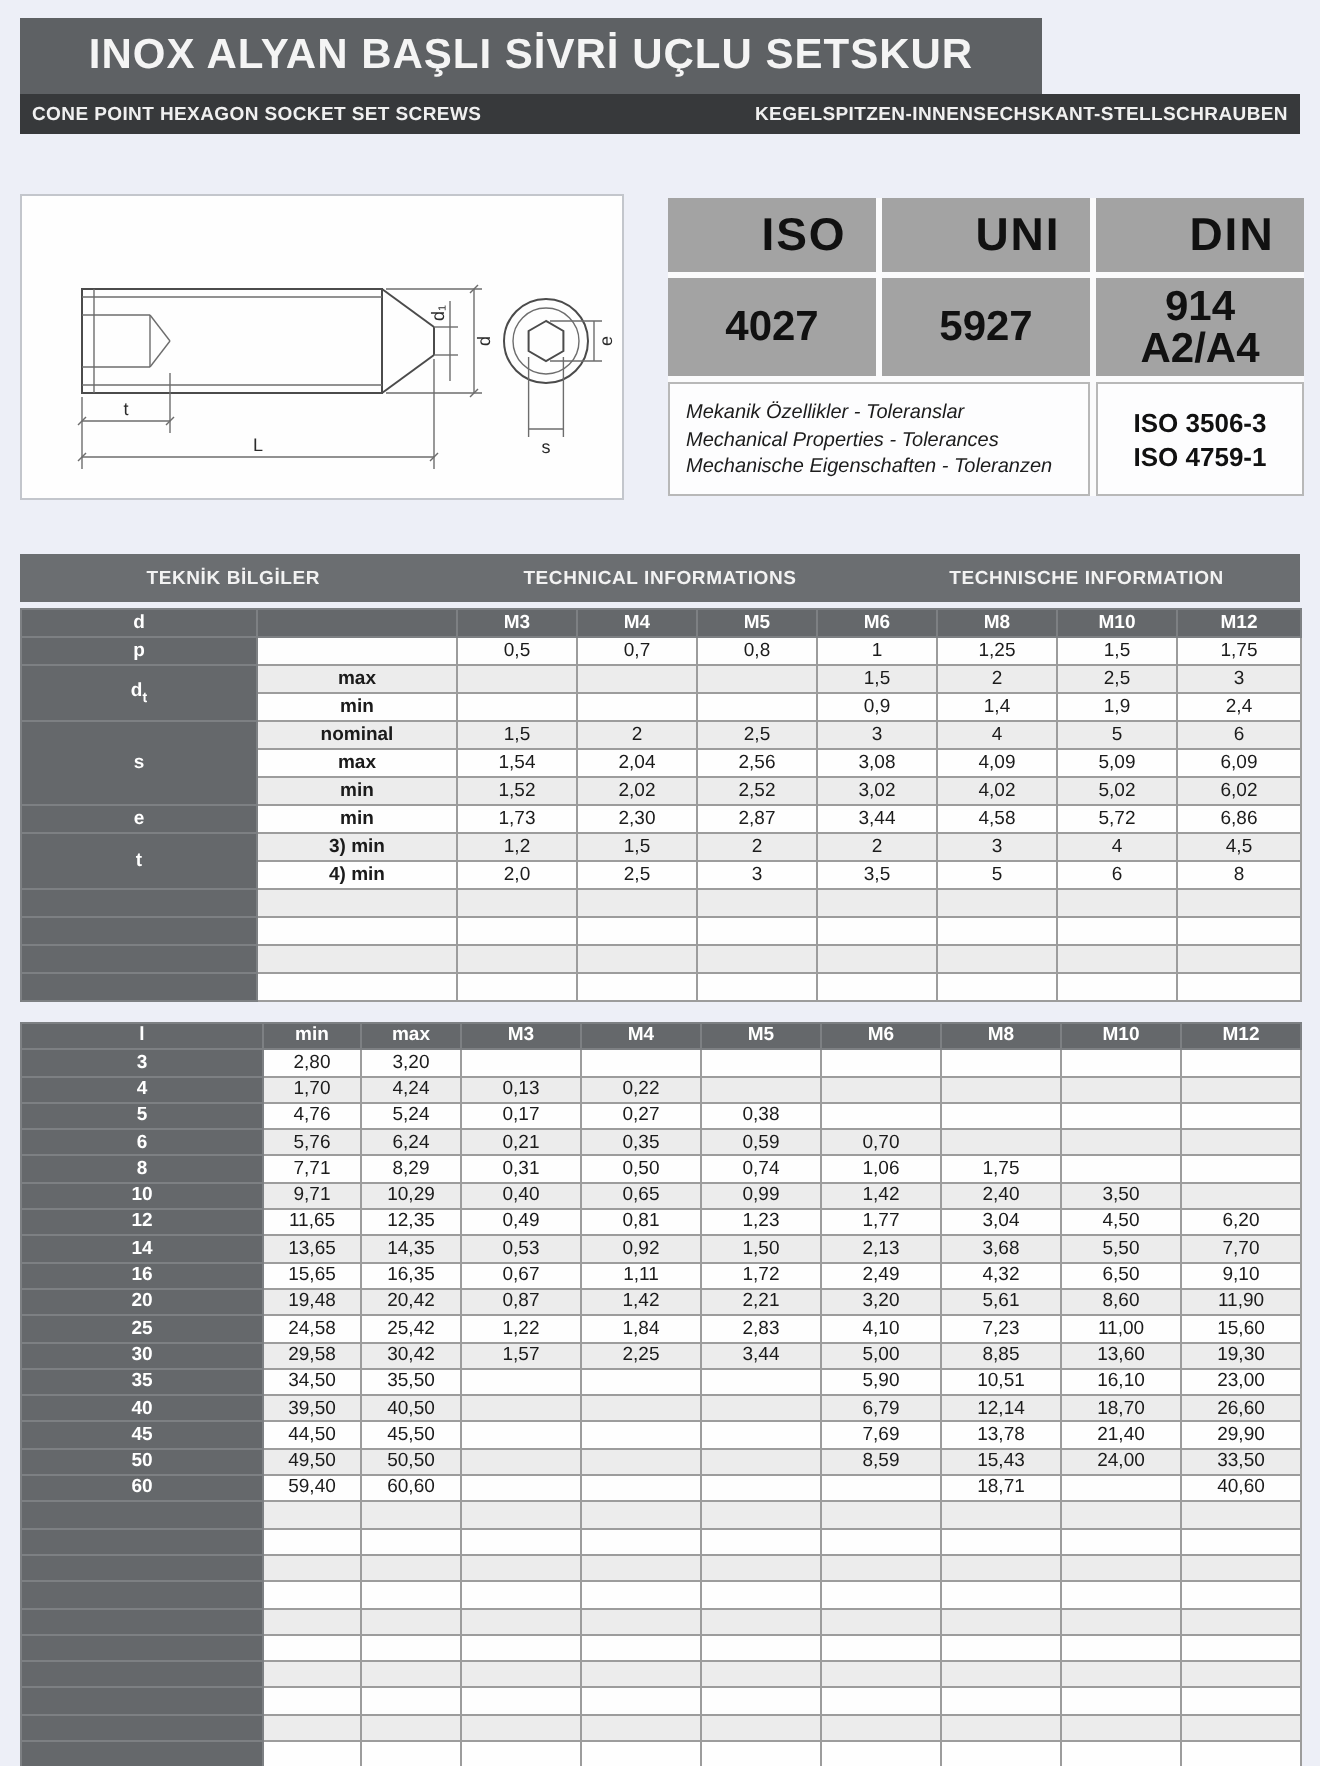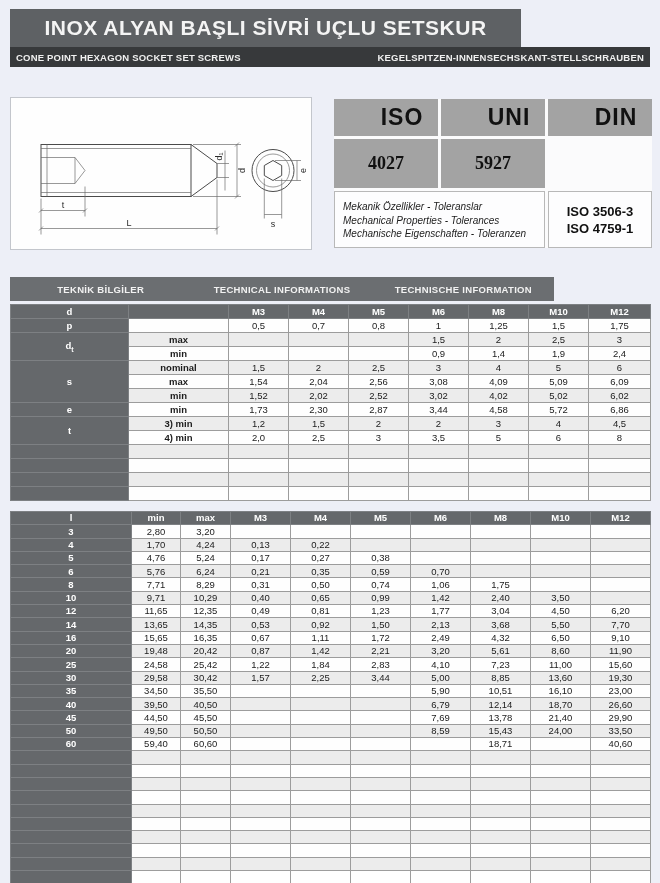--- a/index.html
+++ b/index.html
@@ -39,34 +39,34 @@
   #standards{
     position:absolute;left:334px;top:99px;width:318px;height:149px;
     background:#fbfbfc;display:grid;
     grid-template-columns:1fr 1fr 1fr;grid-template-rows:37px 49px auto;gap:3px;
   }
   .org,.code{
     background:#a3a3a3;color:#111;display:flex;align-items:center;justify-content:center;
     font-weight:bold;
   }
   .org{font-size:23px;letter-spacing:1px;padding-left:32px;}
-  .code{font-size:18px;line-height:21px;text-align:center;white-space:pre-line;font-family:Liberation Serif, serif;}
+  .code{font-size:21px;line-height:21px;text-align:center;white-space:pre-line;}
   .notes{
     grid-column:1/3;border:1px solid #b8b8b8;background:#fdfdfe;
     font-style:italic;font-size:10px;line-height:13.5px;color:#1c1c1c;
     padding:8px 4px 0 8px;box-sizing:border-box;
   }
   .refs{
     border:1px solid #b8b8b8;background:#fdfdfe;display:flex;flex-direction:column;
     align-items:center;justify-content:center;font-weight:bold;font-size:13px;line-height:17px;color:#111;
   }
 
   
   #band{
-    position:absolute;left:10px;top:277px;width:544px;height:24px;
+    position:absolute;left:10px;top:277px;width:640px;height:24px;
     background:#6b6e71;display:flex;align-items:center;
   }
   #band span{
     flex:1;text-align:center;color:#f2f2f2;font-weight:bold;font-size:9.5px;letter-spacing:.3px;
   }
 
   
   .dtable{
     border-collapse:collapse;table-layout:fixed;width:640px;
     border:1px solid #57595b;
@@ -159,20 +159,22 @@
       </g>
     </svg>
   </div>
 
   <div id="standards">
     <div class="org">ISO</div>
     <div class="org">UNI</div>
     <div class="org">DIN</div>
     <div class="code">4027</div>
     <div class="code">5927</div>
+    <div class="code">914
+A2/A4</div>
     <div class="notes">
       <div>Mekanik Özellikler - Toleranslar</div>
       <div>Mechanical  Properties - Tolerances</div>
       <div>Mechanische Eigenschaften - Toleranzen</div>
     </div>
     <div class="refs">
       <div>ISO 3506-3</div>
       <div>ISO 4759-1</div>
     </div>
   </div>

